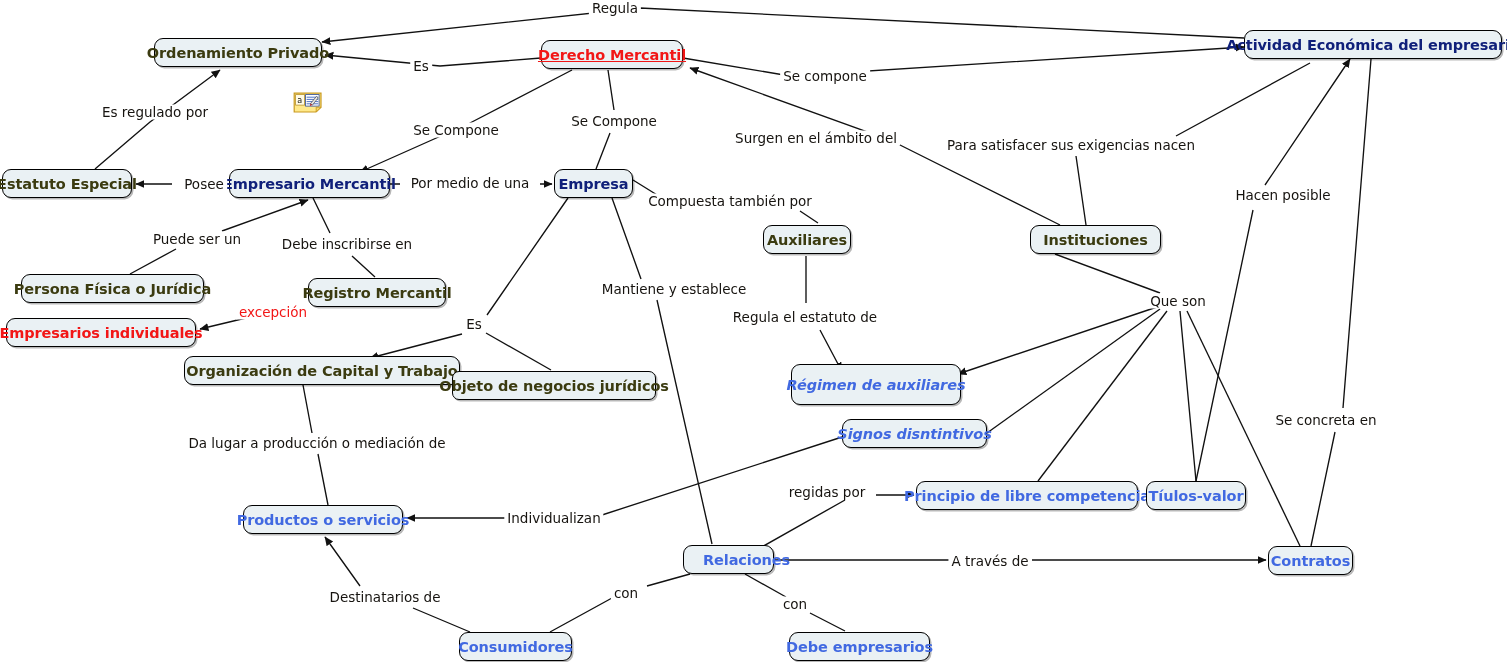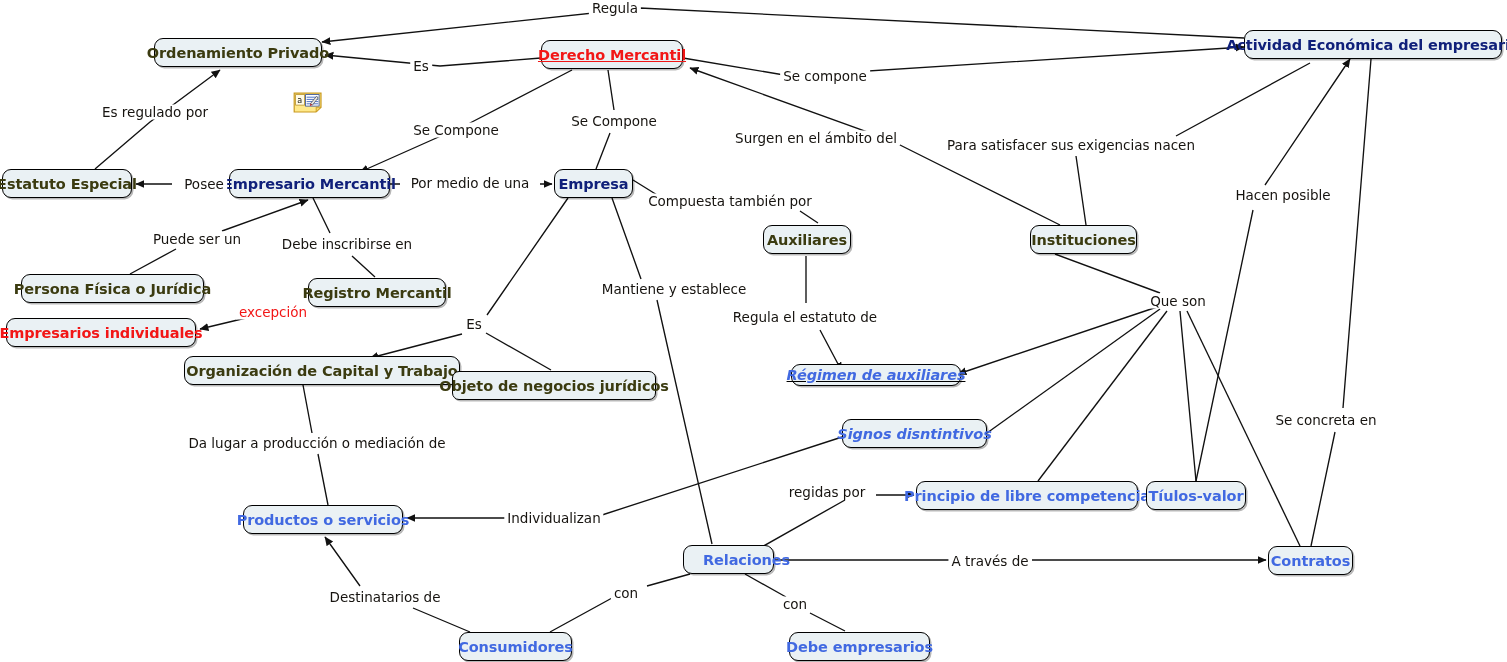--- a/index.html
+++ b/index.html
@@ -133,39 +133,39 @@
       </div>
       <div class="cm-node" style="left: 229px; top: 169px; width: 161px; height: 29px;">
         <span class="cm-label t-navy">Empresario Mercantil</span>
       </div>
       <div class="cm-node" style="left: 554px; top: 169px; width: 79px; height: 29px;">
         <span class="cm-label t-navy">Empresa</span>
       </div>
       <div class="cm-node" style="left: 763px; top: 225px; width: 88px; height: 29px;">
         <span class="cm-label t-olive">Auxiliares</span>
       </div>
-      <div class="cm-node" style="left: 1030px; top: 225px; width: 107px; height: 29px;">
+      <div class="cm-node" style="left: 1030px; top: 225px; width: 131px; height: 29px;">
         <span class="cm-label t-olive">Instituciones</span>
       </div>
       <div class="cm-node" style="left: 21px; top: 274px; width: 183px; height: 29px;">
         <span class="cm-label t-olive">Persona Física o Jurídica</span>
       </div>
       <div class="cm-node" style="left: 308px; top: 278px; width: 138px; height: 29px;">
         <span class="cm-label t-olive">Registro Mercantil</span>
       </div>
       <div class="cm-node" style="left: 6px; top: 318px; width: 190px; height: 29px;">
         <span class="cm-label t-red">Empresarios individuales</span>
       </div>
       <div class="cm-node" style="left: 184px; top: 356px; width: 276px; height: 29px;">
         <span class="cm-label t-olive">Organización de Capital y Trabajo</span>
       </div>
       <div class="cm-node" style="left: 452px; top: 371px; width: 204px; height: 29px; border-radius: 7px;">
         <span class="cm-label t-olive">Objeto de negocios jurídicos</span>
       </div>
-      <div class="cm-node" style="left: 791px; top: 364px; width: 170px; height: 22px; text-decoration: underline;">
+      <div class="cm-node" style="left: 791px; top: 364px; width: 170px; height: 41px;">
         <span class="cm-label t-blue ital">Régimen de auxiliares</span>
       </div>
       <div class="cm-node" style="left: 842px; top: 419px; width: 145px; height: 29px; font-style: italic;">
         <span class="cm-label t-blue">Signos disntintivos</span>
       </div>
       <div class="cm-node" style="left: 916px; top: 481px; width: 222px; height: 29px;">
         <span class="cm-label t-blue">Principio de libre competencia</span>
       </div>
       <div class="cm-node" style="left: 1146px; top: 481px; width: 100px; height: 29px;">
         <span class="cm-label t-blue">Tíulos-valor</span>

